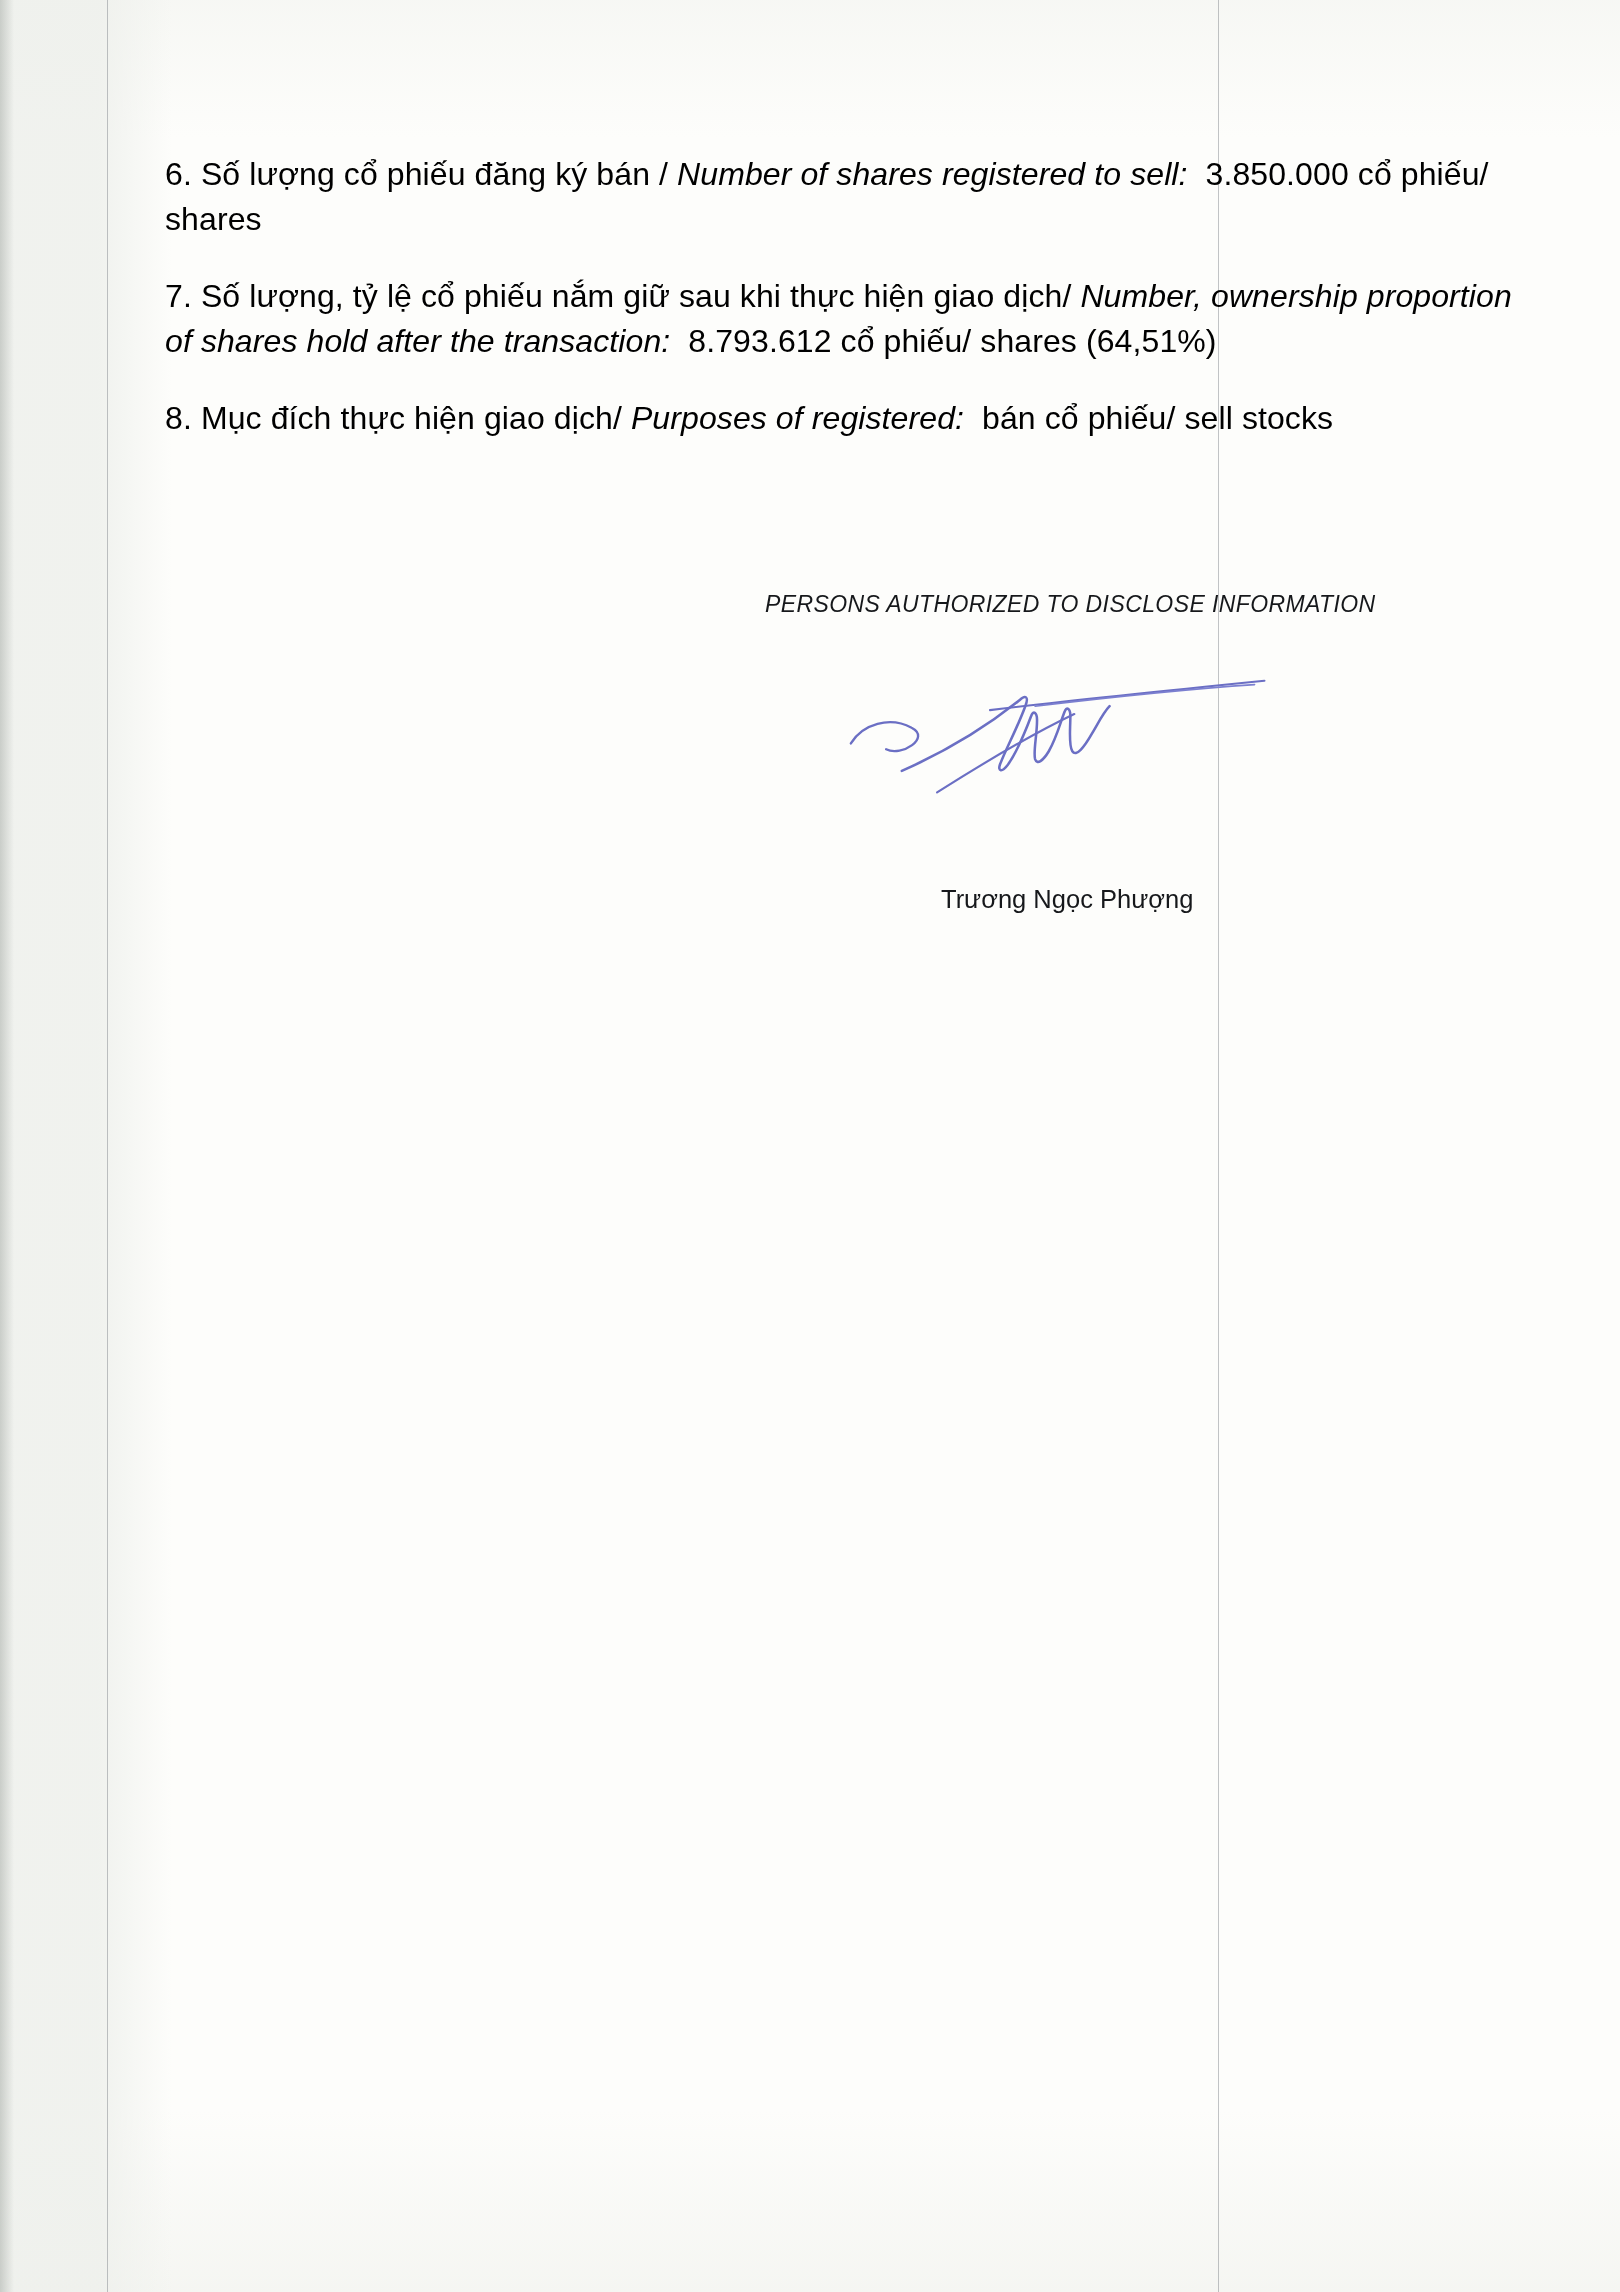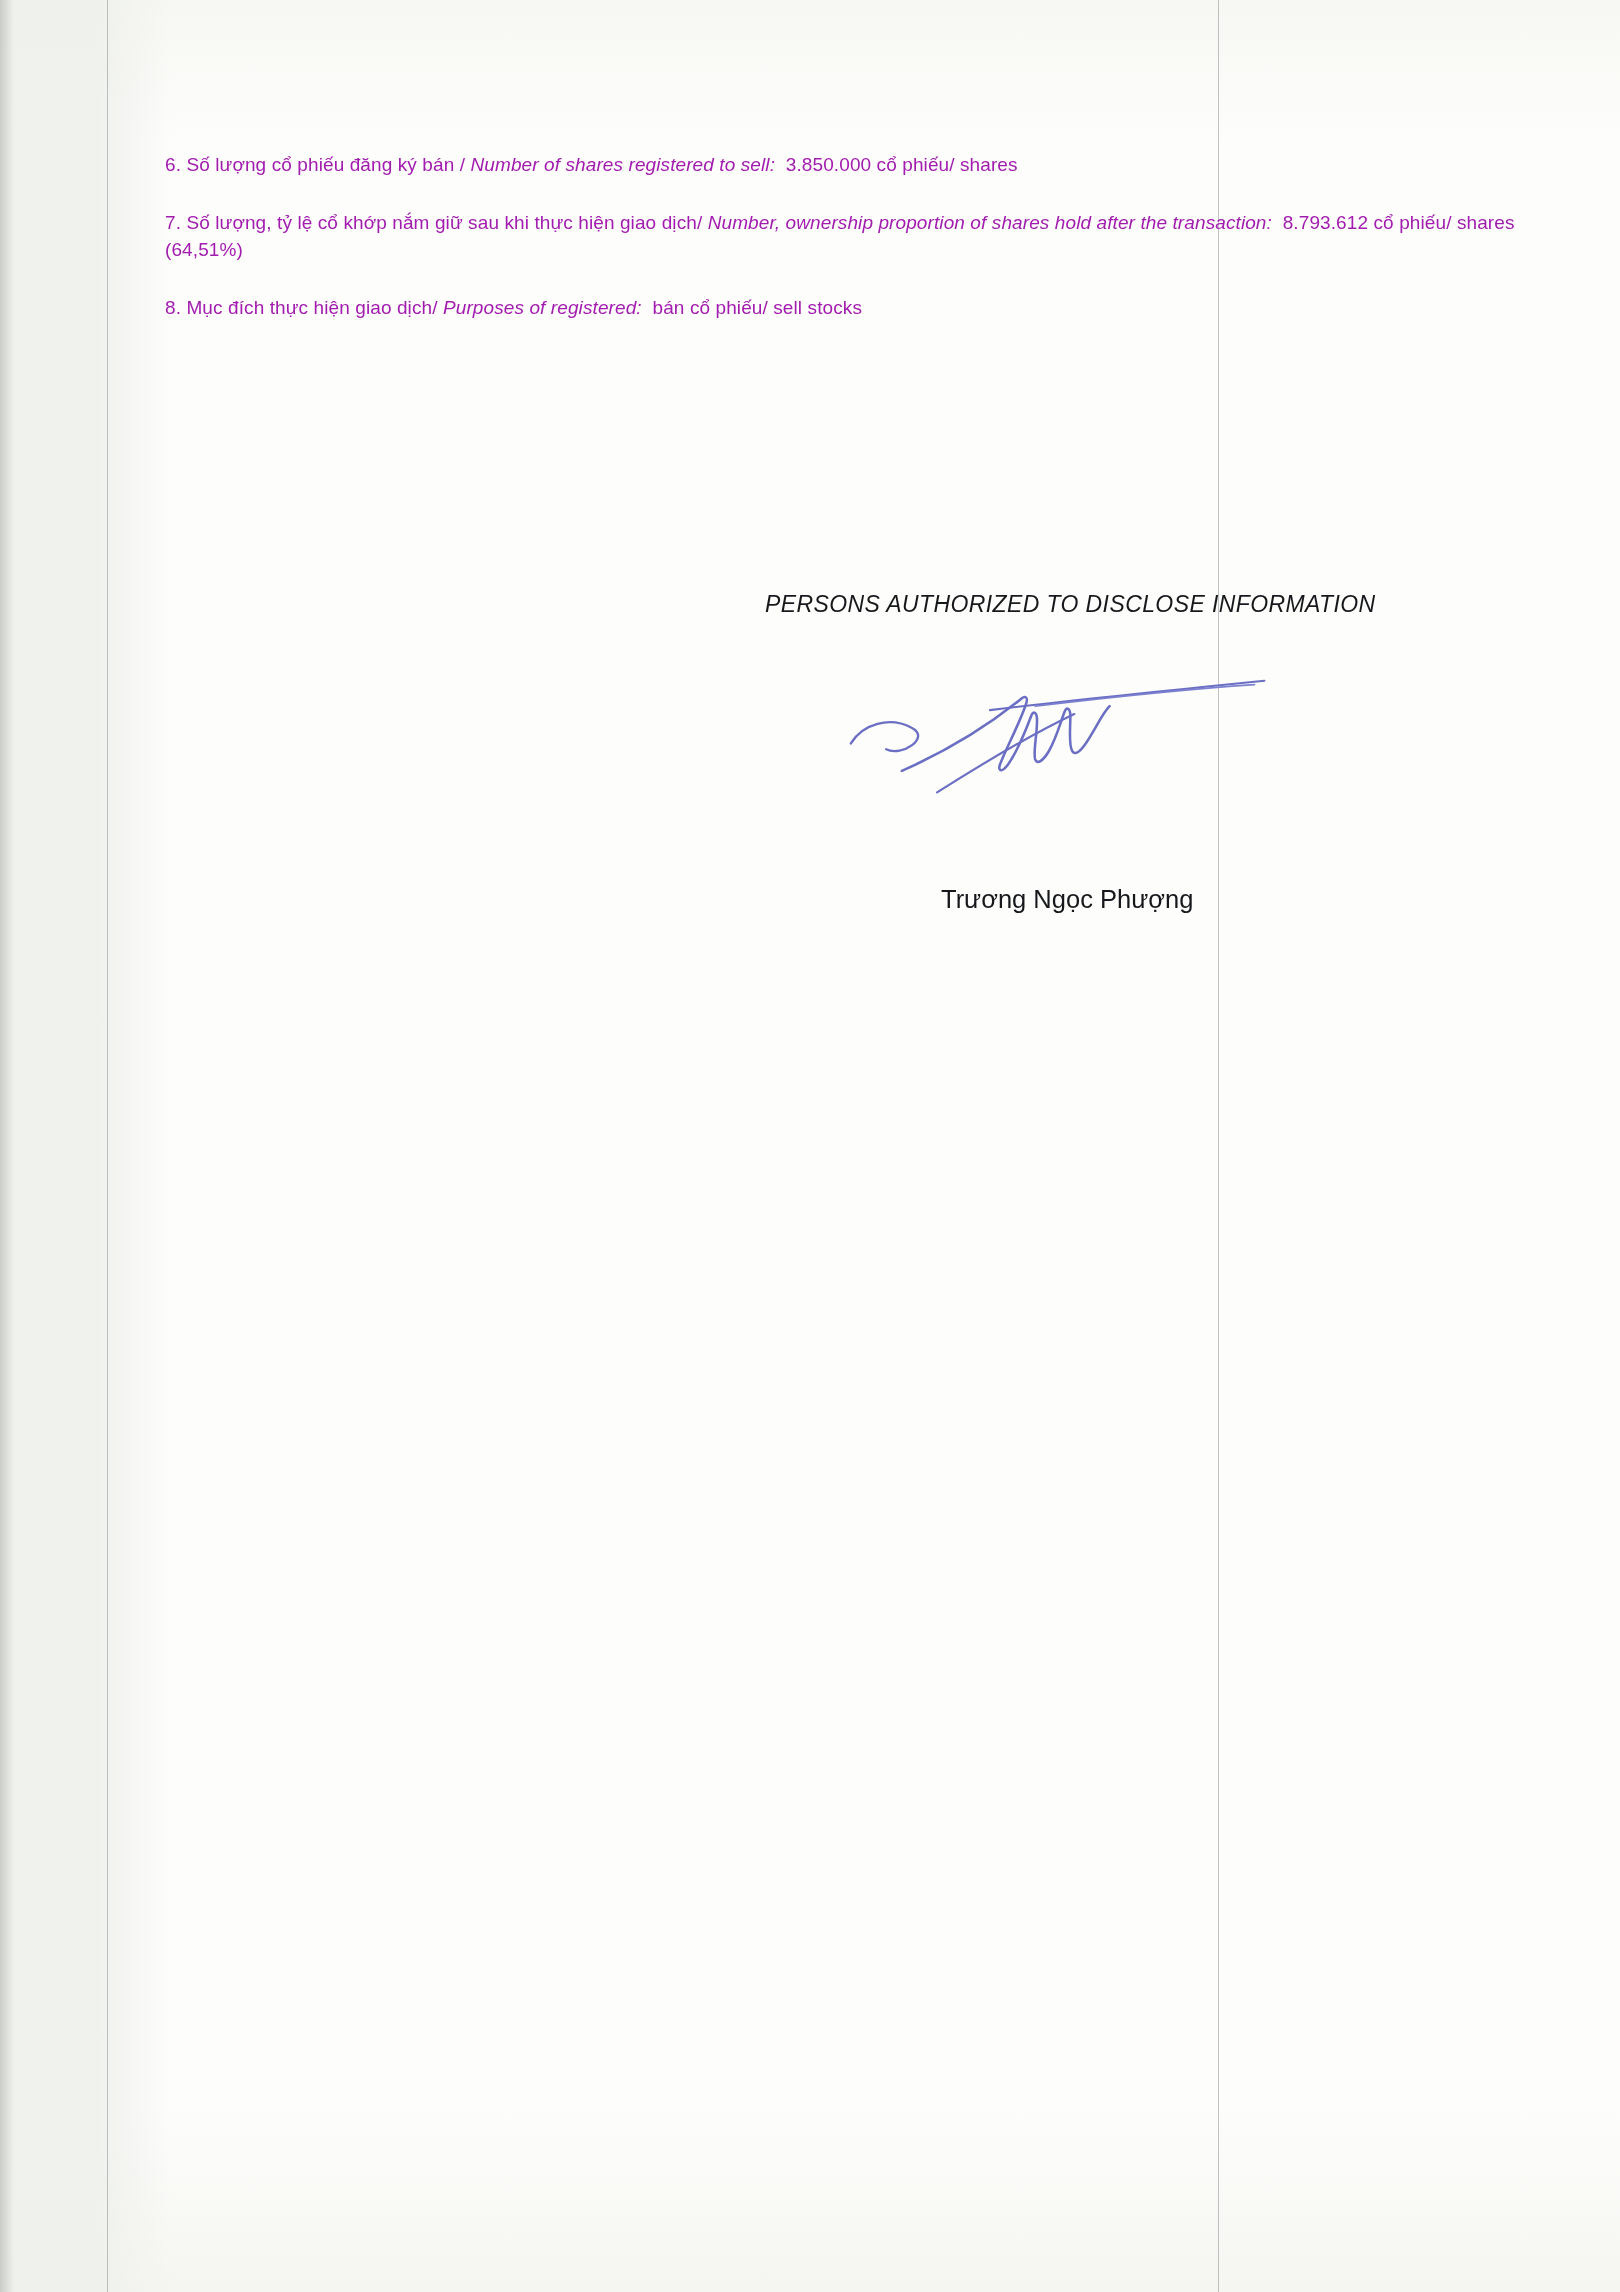--- a/index.html
+++ b/index.html
@@ -55,25 +55,25 @@
   }
 
   .content {
     position: absolute;
     left: 165px;
     top: 152px;
     width: 1372px;
   }
 
   .para {
-    font-size: 19px;
+    font-size: 32px;
     line-height: 1.42;
     margin: 0 0 31px 0;
     letter-spacing: 0.1px;
-    color: #a21caf;
+    color: #000000;
   }
   .para:last-child { margin-bottom: 0; }
   .it { font-style: italic; }
 
   .signature-block {
     position: absolute;
     left: 765px;
     top: 588px;
     width: 745px;
     text-align: left;
@@ -122,21 +122,21 @@
 
     <p class="para">
       <span>6.</span>
       <span>Số lượng cổ phiếu đăng ký bán /</span>
       <span class="it">Number of shares registered to sell:</span>
       &nbsp;<span>3.850.000 cổ phiếu/ shares</span>
     </p>
 
     <p class="para">
       <span>7.</span>
-      <span>Số lượng, tỷ lệ cổ khớp nắm giữ sau khi thực hiện giao dịch/</span>
+      <span>Số lượng, tỷ lệ cổ phiếu nắm giữ sau khi thực hiện giao dịch/</span>
       <span class="it">Number, ownership proportion of shares hold after the transaction:</span>
       &nbsp;<span>8.793.612 cổ phiếu/ shares   (64,51%)</span>
     </p>
 
     <p class="para">
       <span>8.</span>
       <span>Mục đích thực hiện giao dịch/</span>
       <span class="it">Purposes of registered:</span>
       &nbsp;<span>bán cổ phiếu/ sell stocks</span>
     </p>

